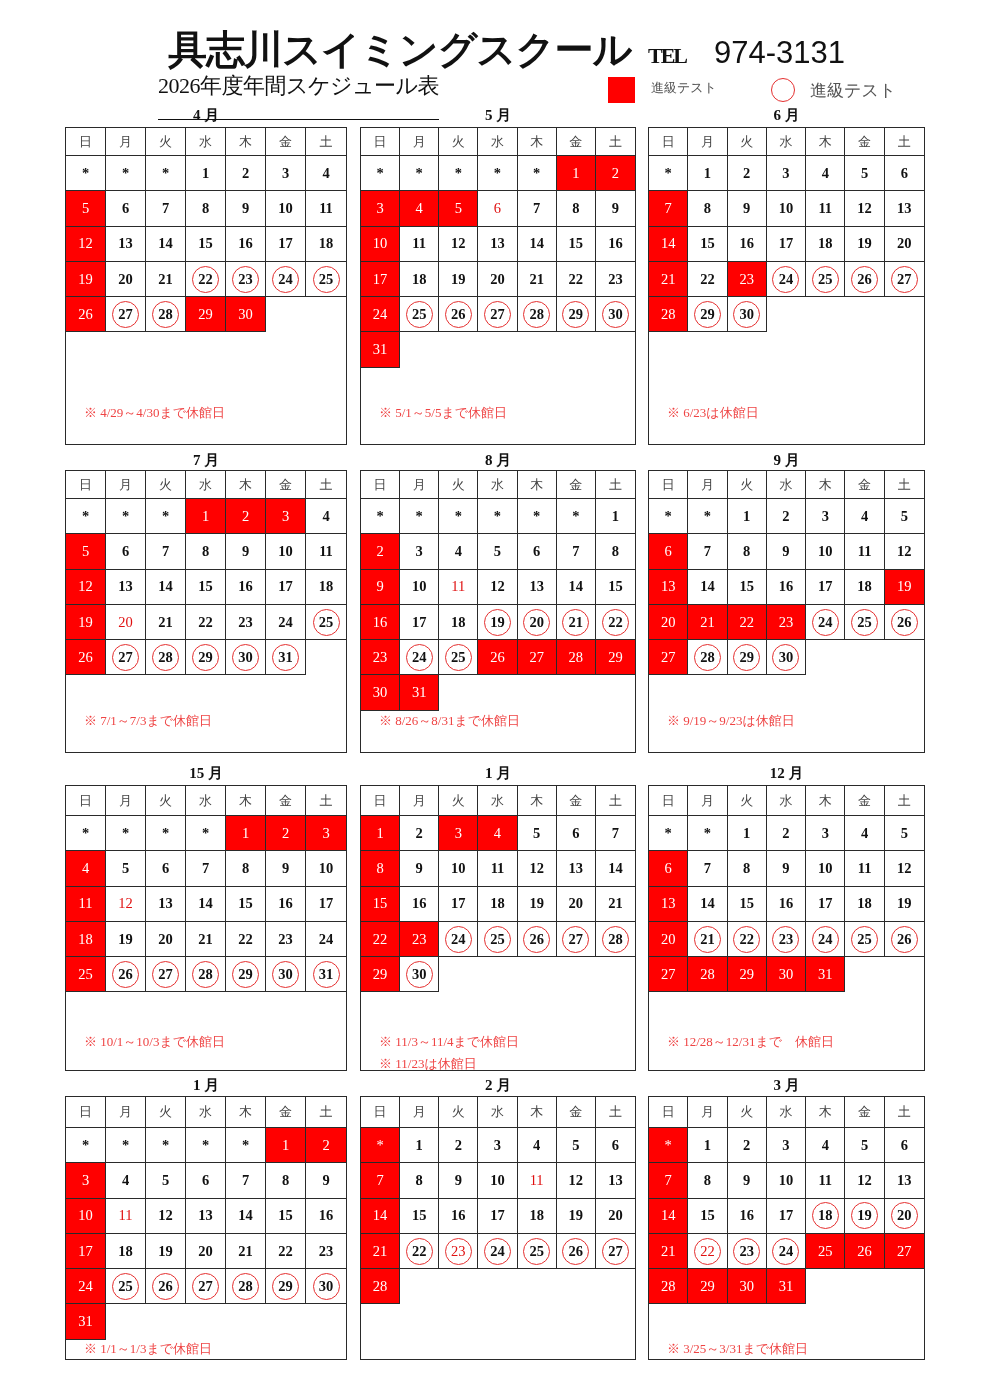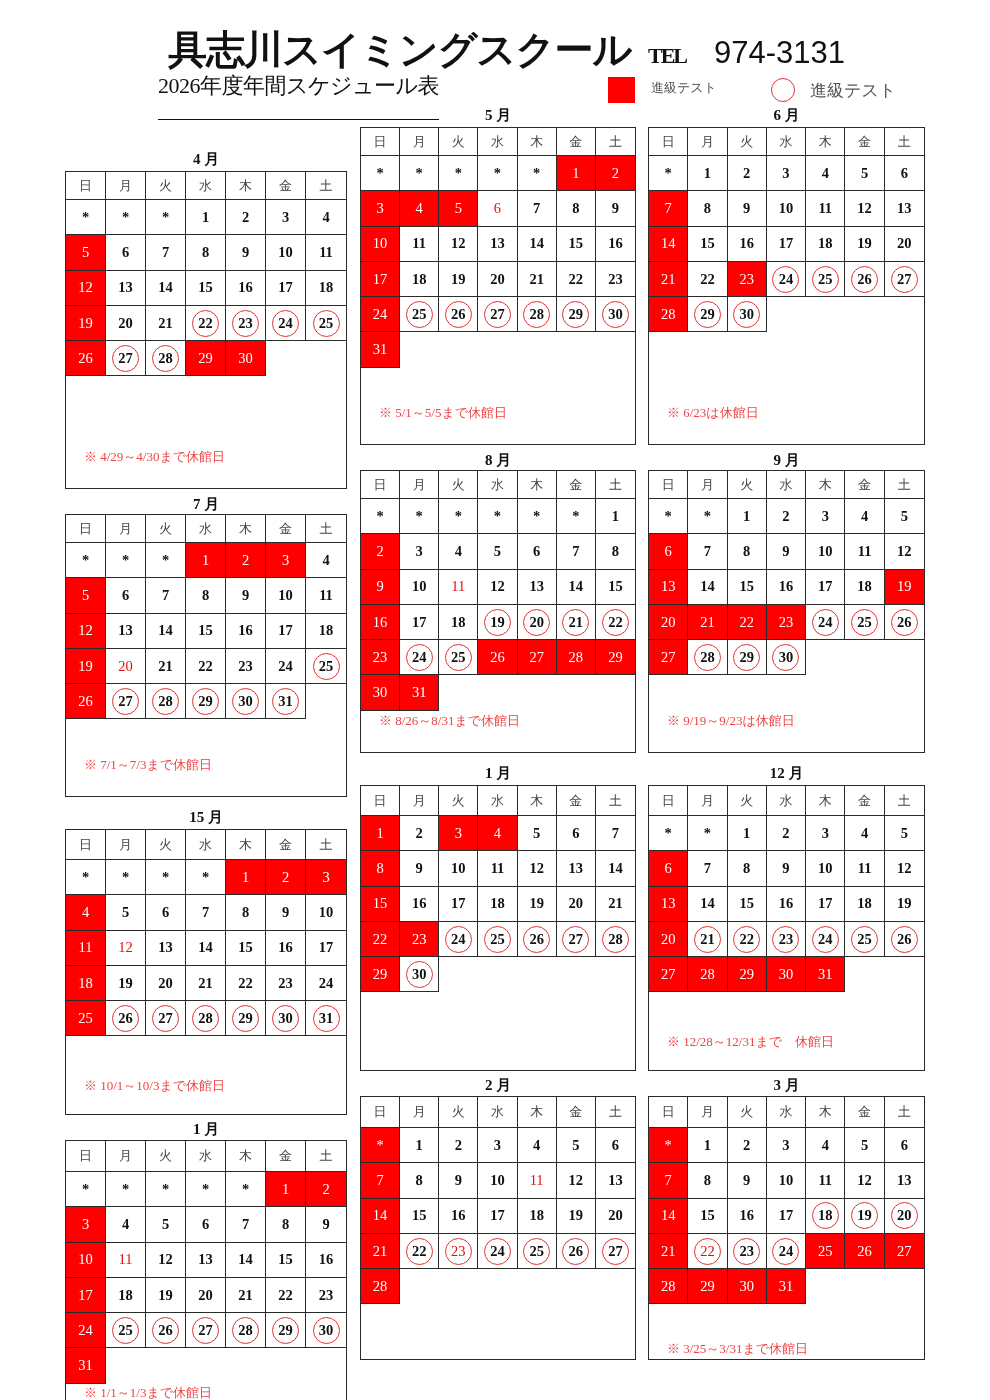--- a/index.html
+++ b/index.html
@@ -15,21 +15,21 @@
   .tel-number { font-size:31px; }
   .subtitle { position:absolute; left:158px; top:72px; font-size:22px; line-height:28px; white-space:nowrap;
               border-bottom:1.6px solid #111; padding-bottom:19px; letter-spacing:-0.5px; }
   .legend-closed-swatch { position:absolute; left:608px; top:77px; width:27px; height:26px; }
   .legend-closed-text { position:absolute; left:651px; top:79px; font-size:13px; color:#555; white-space:nowrap; }
   .legend-test-swatch { position:absolute; left:771px; top:78px; width:22px; height:22px; border-radius:50%;
                         border:1.5px solid; }
   .legend-test-text { position:absolute; left:810px; top:79px; font-size:17px; color:#555; white-space:nowrap; }
 
   
-  .col0 { left:65px;  width:282px;margin-top:44px; }
+  .col0 { left:65px;  width:282px; }
   .col1 { left:360px; width:276px; }
   .col2 { left:648px; width:277px; }
 
   .month-box { position:absolute; box-sizing:border-box; border:1.5px solid #2a2a2a; background:#fff; }
   .band1 { top:127px;  height:318px; }
   .band2 { top:470px;  height:283px; }
   .band3 { top:785px;  height:286px; }
   .band4 { top:1096px; height:264px; }
 
   .month-label { position:absolute; height:20px; line-height:20px; font-weight:bold; font-size:15px;
@@ -557,20 +557,21 @@
         <div class="cell closed">29</div>
         <div class="cell">
           <span class="circle">30</span>
         </div>
         <div class="cell empty"></div>
         <div class="cell empty"></div>
         <div class="cell empty"></div>
         <div class="cell empty"></div>
         <div class="cell empty"></div>
       </div>
+      <div class="notes"><div>※ 11/3～11/4まで休館日</div><div>※ 11/23は休館日</div></div>
     </div>
     <div class="month-label lab3 col2">12 月</div>
     <div class="month-box band3 col2">
       <div class="grid">
         <div class="cell head">日</div>
         <div class="cell head">月</div>
         <div class="cell head">火</div>
         <div class="cell head">水</div>
         <div class="cell head">木</div>
         <div class="cell head">金</div>

